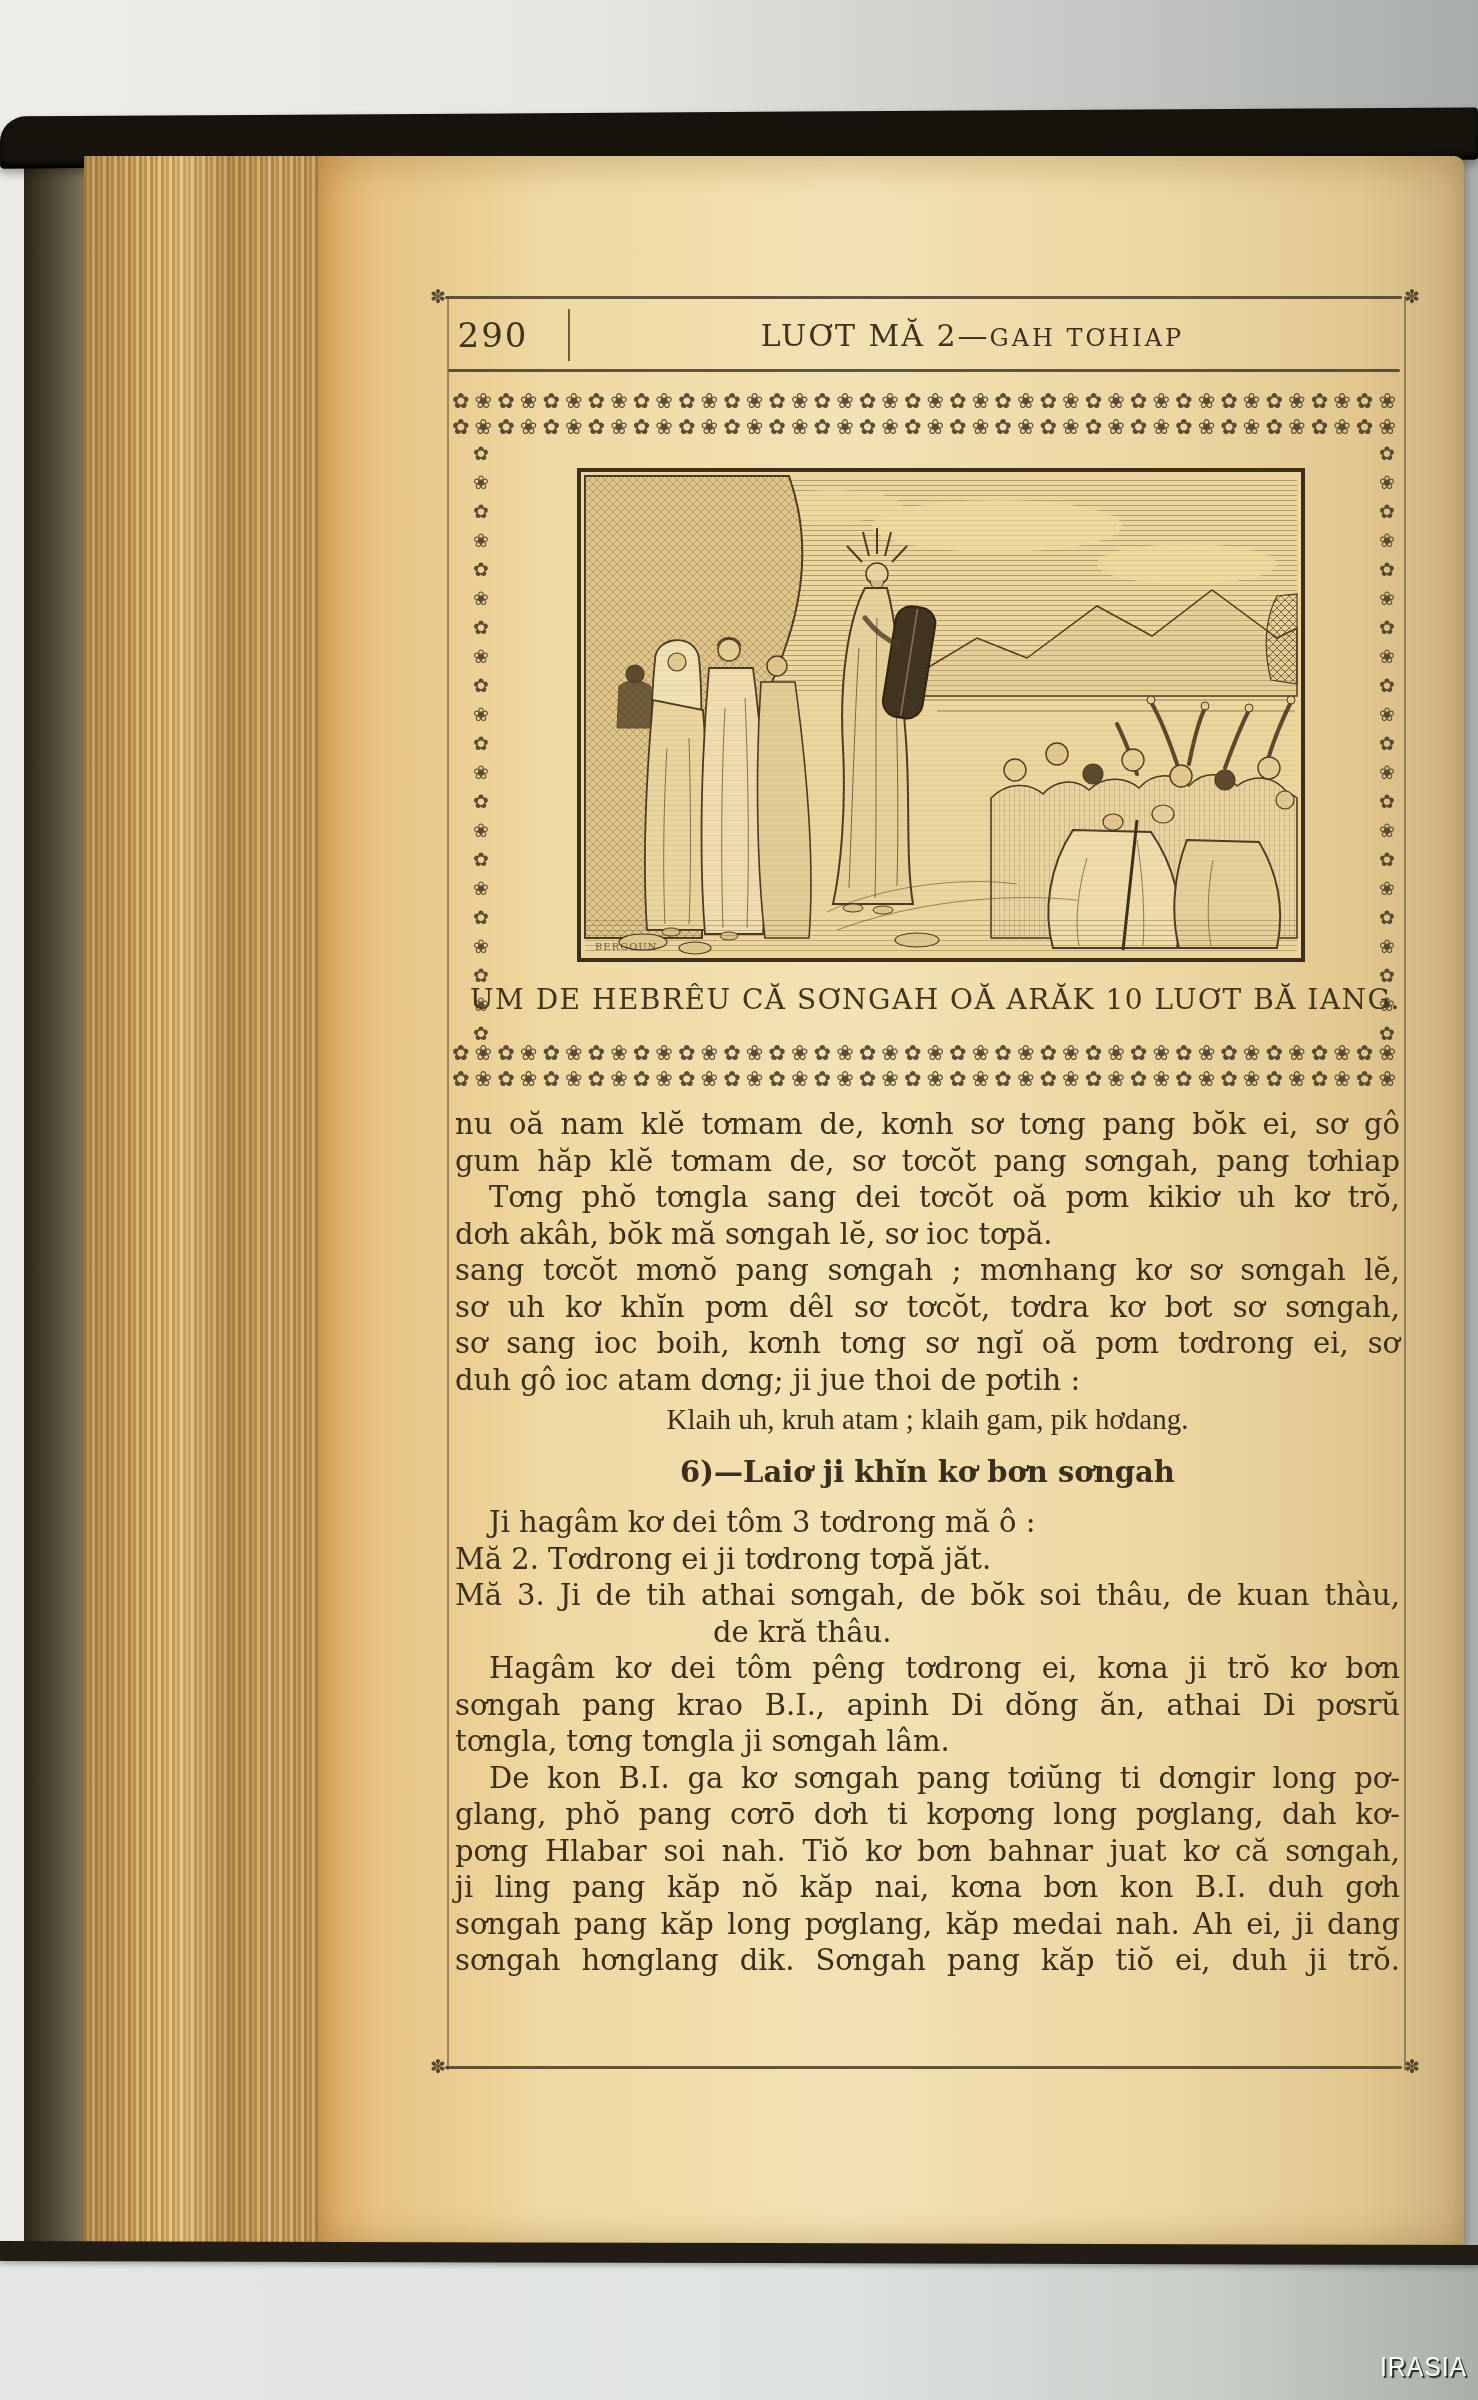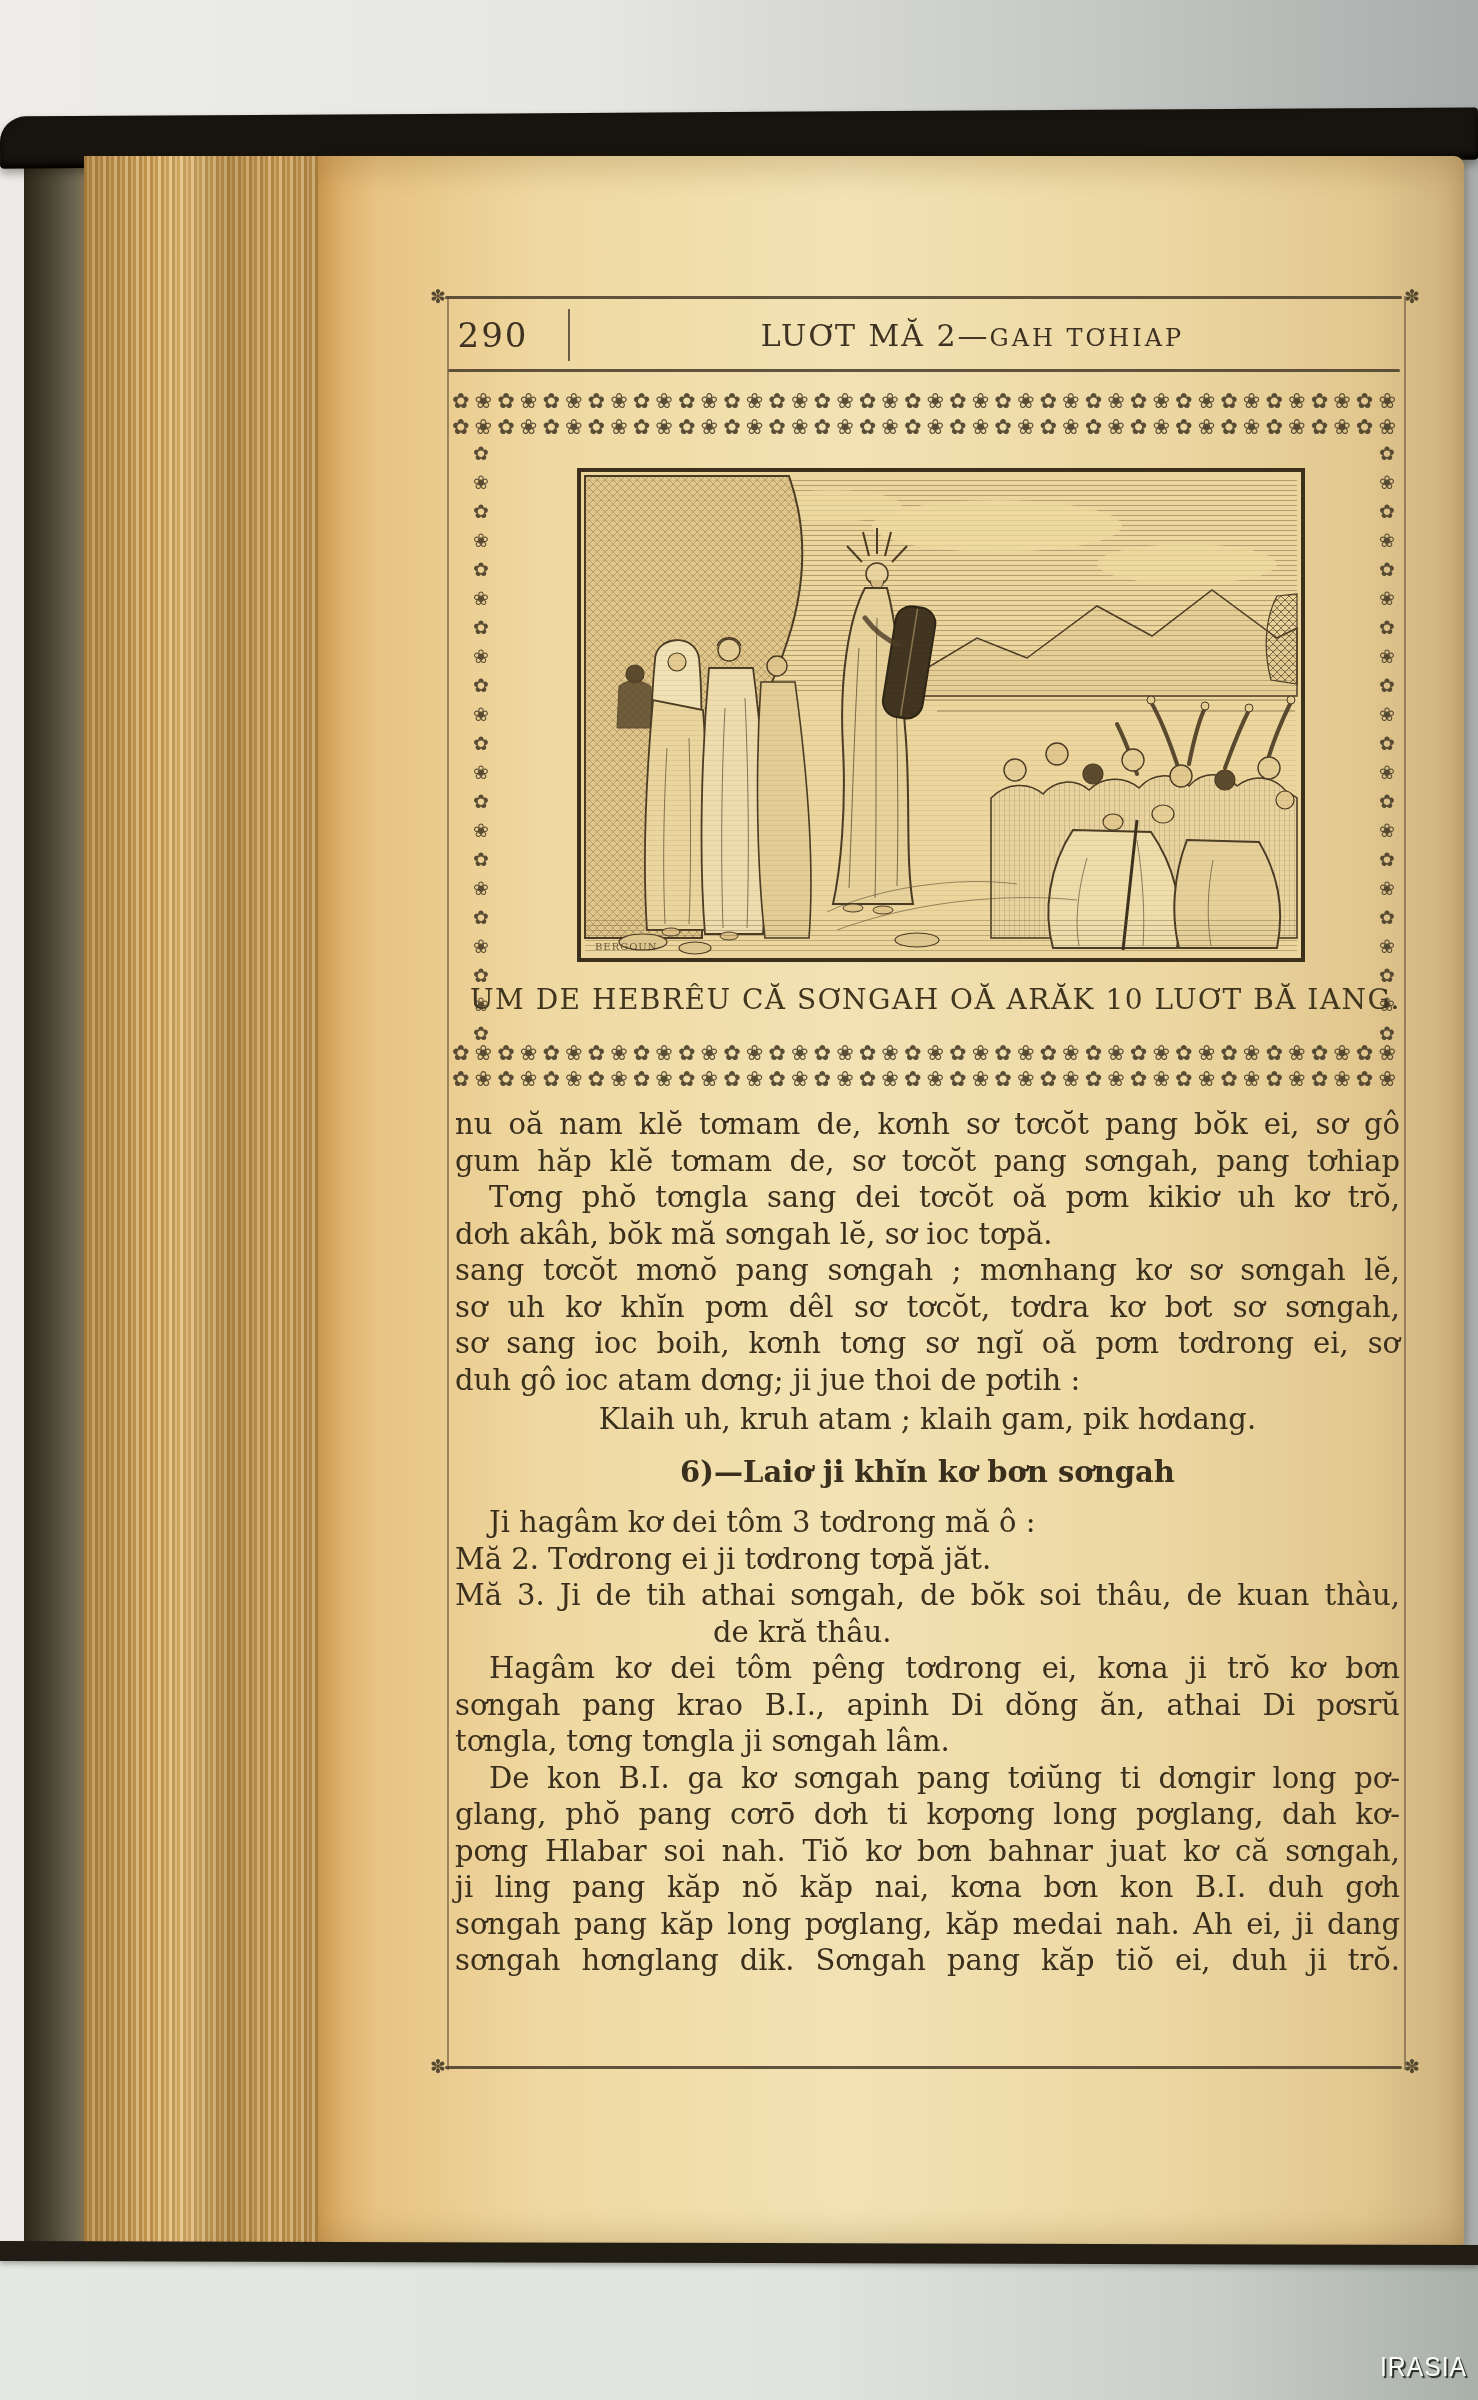--- a/index.html
+++ b/index.html
@@ -50,21 +50,21 @@
   
   #body-lines{position:absolute;left:455px;top:1106px;width:945px;color:#3a2f1d;
               font-size:29px;line-height:36.5px;}
   .line{width:100%;}
   .just{text-align:justify;text-align-last:justify;}
   .left{text-align:left;}
   .center{text-align:center;}
   .ind{text-indent:34px;}
   .ind2{padding-left:258px;box-sizing:border-box;}
   .head{font-weight:bold;margin:16px 0 14px 0;font-size:29px;}
-  .verse{margin:3px 0 4px 0;}
+  .verse{margin:3px 0 4px 0;font-family:Liberation Serif, serif;}
   .b{font-weight:normal;}
   
   #watermark{position:absolute;left:1380px;top:2352px;font-family:"Liberation Sans",sans-serif;
              font-size:27px;color:#fafaf8;letter-spacing:1px;transform:scaleX(.92);transform-origin:left;
              text-shadow:2px 2px 1px rgba(10,10,10,.85);}
 </style>
 </head>
 <body>
 
 <div id="scene">
@@ -199,21 +199,21 @@
       <ellipse cx="118" cy="480" rx="16" ry="6" fill="#dfc890" stroke="#4a3b24" stroke-width="1.2"></ellipse>
       <ellipse cx="340" cy="472" rx="22" ry="7" fill="#dfc890" stroke="#4a3b24" stroke-width="1.2"></ellipse>
     </g>
     <rect x="8" y="8" width="712" height="478" fill="url(#hz)" opacity=".12"></rect>
     <text x="18" y="482" font-size="10" fill="#3c301d" opacity=".75" style="letter-spacing:1px;font-family:'DejaVu Serif',serif;">BERGOUN</text>
   </svg>
 
   <div id="caption">UM DE HEBRÊU CĂ SƠNGAH OĂ ARĂK 10 LUƠT BĂ IANG.</div>
 
   <div id="body-lines">
-      <div class="line just"><span>nu oă nam klĕ tơmam de, kơnh sơ tơcŏt pang bŏk ei, sơ gô</span></div>
+      <div class="line just"><span>nu oă nam klĕ tơmam de, kơnh sơ tơng pang bŏk ei, sơ gô</span></div>
       <div class="line just"><span>gum hăp klĕ tơmam de, sơ tơcŏt pang sơngah, pang tơhiap</span></div>
       <div class="line just ind"><span>Tơng phŏ tơngla sang dei tơcŏt oă pơm kikiơ uh kơ trŏ,</span></div>
       <div class="line left"><span>dơh akâh, bŏk mă sơngah lĕ, sơ ioc tơpă.</span></div>
       <div class="line just"><span>sang tơcŏt mơnŏ pang sơngah ; mơnhang kơ sơ sơngah lĕ,</span></div>
       <div class="line just"><span>sơ uh kơ khĭn pơm dêl sơ tơcŏt, tơdra kơ bơt sơ sơngah,</span></div>
       <div class="line just"><span>sơ sang ioc boih, kơnh tơng sơ ngĭ oă pơm tơdrong ei, sơ</span></div>
       <div class="line left"><span>duh gô ioc atam dơng; ji jue thoi de pơtih :</span></div>
       <div class="line center verse"><span>Klaih uh, kruh atam ; klaih gam, pik hơdang.</span></div>
       <div class="line center head"><span>6)—Laiơ ji khĭn kơ bơn sơngah</span></div>
       <div class="line left ind"><span>Ji hagâm kơ dei tôm 3 tơdrong mă ô :</span></div>

